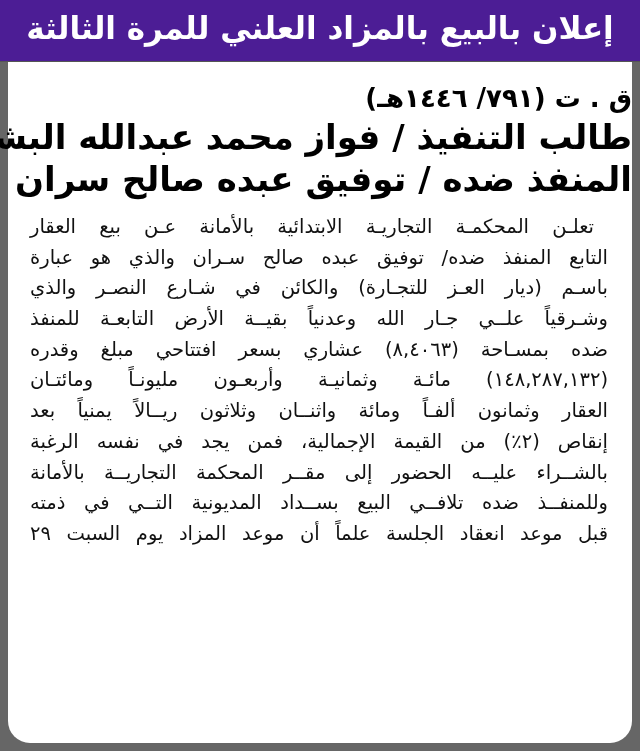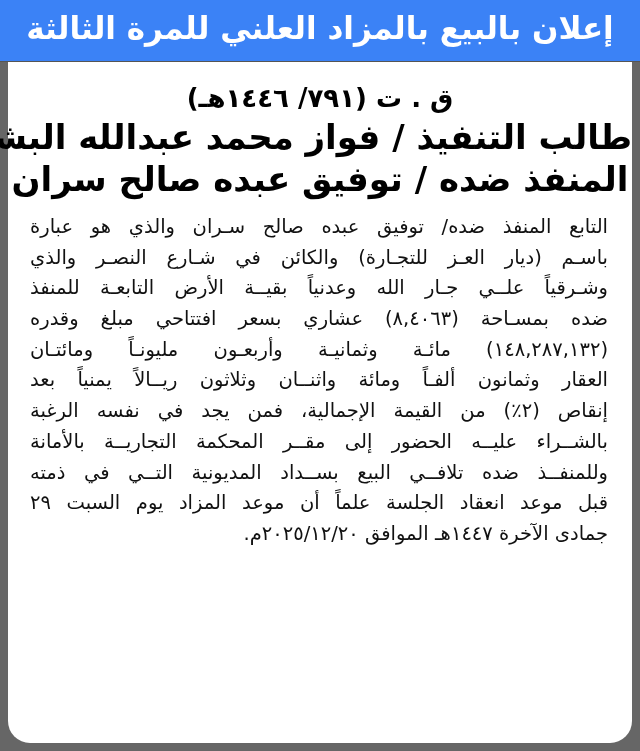--- a/index.html
+++ b/index.html
@@ -13,21 +13,21 @@
       position: relative;
       overflow: hidden;
       font-family: "DejaVu Sans", sans-serif;
     }
     .header {
       position: absolute;
       left: 0;
       top: 0;
       width: 640px;
       height: 61px;
-      background: #3b82f6;
+      background: #4c1d95;
       border-bottom: 1px solid #555;
       display: flex;
       align-items: center;
       justify-content: center;
       direction: rtl;
     }
     .header-title {
       color: #ffffff;
       font-family: "DejaVu Sans", sans-serif;
       font-weight: bold;
@@ -42,21 +42,20 @@
       top: 62px;
       width: 624px;
       height: 681px;
       background: #ffffff;
       border-bottom-left-radius: 22px;
       border-bottom-right-radius: 22px;
       direction: rtl;
       box-sizing: border-box;
     }
     .case-block {
-      text-align: center;
       padding-top: 18px;
     }
     .case-number {
       font-family: "DejaVu Sans", sans-serif;
       font-weight: bold;
       font-size: 26px;
       line-height: 36px;
       color: #000;
       white-space: nowrap;
     }
@@ -101,25 +100,25 @@
 </div>
 
 <div class="panel">
   <div class="case-block">
     <div class="case-number">ق . ت (٧٩١/ ١٤٤٦هـ)</div>
     <div class="party-line">طالب التنفيذ / فواز محمد عبدالله البشاري</div>
     <div class="party-line">المنفذ ضده / توفيق عبده صالح سران</div>
   </div>
 
   <div class="body-text">
+    <span class="body-line first">تعلـن المحكمـة التجاريـة الابتدائية بالأمانة عـن بيع العقار</span>
     <span class="body-line">التابع المنفذ ضده/ توفيق عبده صالح سـران والذي هو عبارة</span>
     <span class="body-line">باسـم (ديار العـز للتجـارة) والكائن في شـارع النصـر والذي</span>
     <span class="body-line">وشـرقياً علــي جـار الله وعدنياً بقيــة الأرض التابعـة للمنفذ</span>
     <span class="body-line">ضده بمسـاحة (٨,٤٠٦٣) عشاري بسعر افتتاحي مبلغ وقدره</span>
     <span class="body-line">(١٤٨,٢٨٧,١٣٢) مائـة وثمانيـة وأربعـون مليونـاً ومائتـان</span>
     <span class="body-line">العقار وثمانون ألفـاً ومائة واثنــان وثلاثون ريــالاً يمنياً بعد</span>
     <span class="body-line">إنقاص (٢٪) من القيمة الإجمالية، فمن يجد في نفسه الرغبة</span>
     <span class="body-line">بالشــراء عليــه الحضور إلى مقــر المحكمة التجاريــة بالأمانة</span>
     <span class="body-line">وللمنفــذ ضده تلافــي البيع بســداد المديونية التــي في ذمته</span>
     <span class="body-line">قبل موعد انعقاد الجلسة علماً أن موعد المزاد يوم السبت ٢٩</span>
-    <span class="body-line last">جمادى الآخرة ١٤٤٧هـ الموافق ٢٠٢٥/١٢/٢٠م.</span>
   </div>
 </div>
 
 </body></html>

